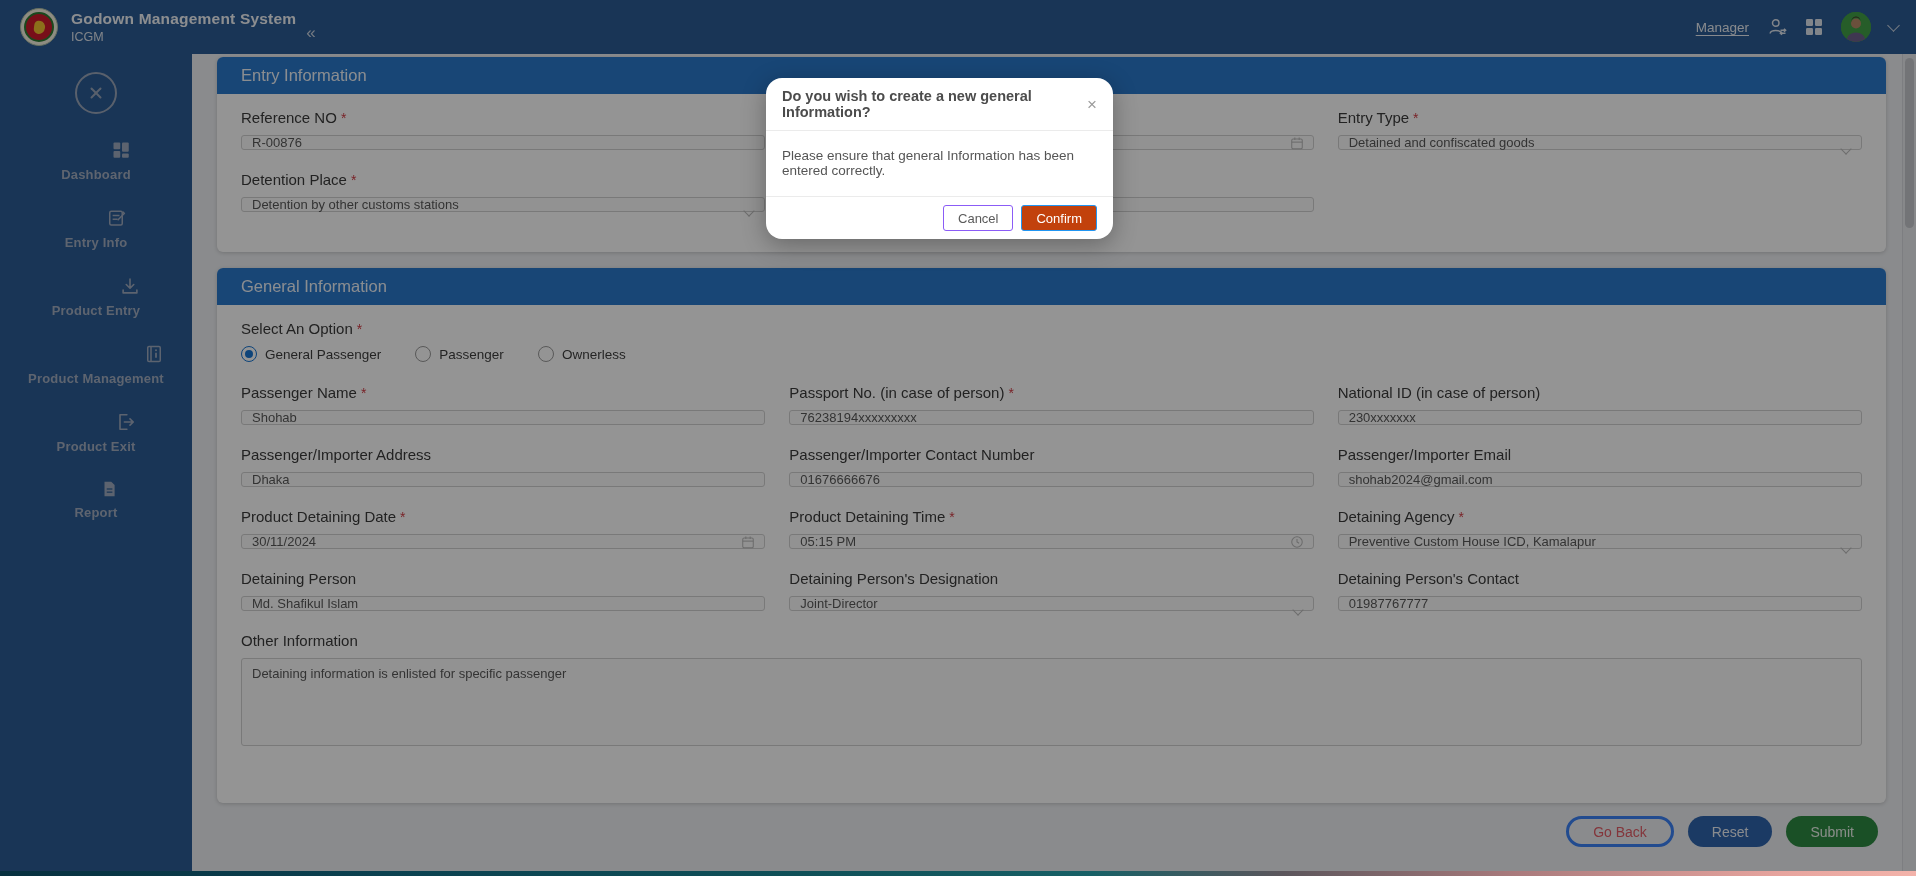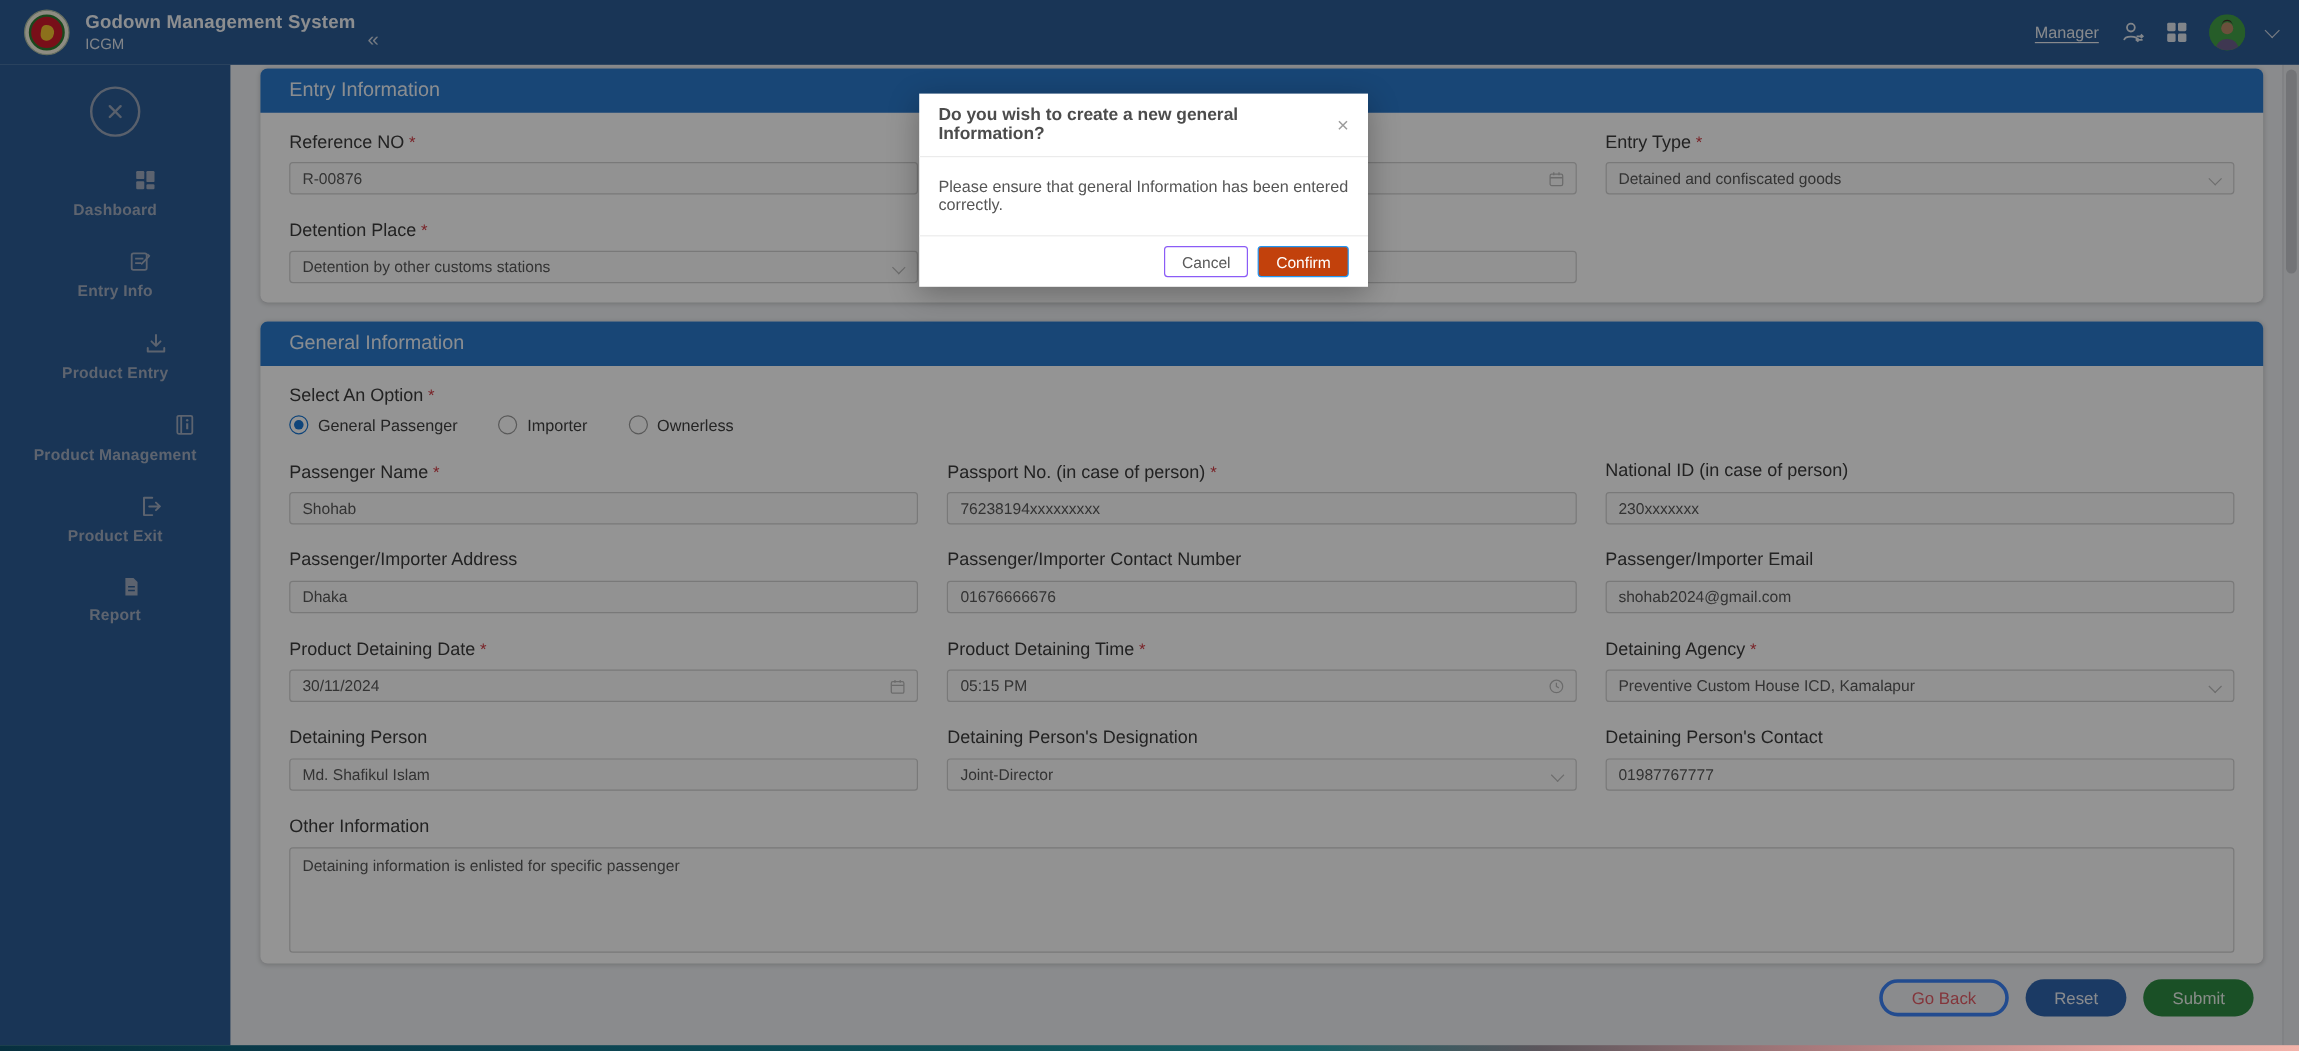--- a/index.html
+++ b/index.html
@@ -39,21 +39,21 @@
   .panel{position:absolute;left:217px;width:1669px;background:#fff;border-radius:6px;
     box-shadow:0 1px 4px rgba(0,0,0,.18);box-sizing:border-box;z-index:5}
   #panel-entry{top:57px;height:195px}
   #panel-general{top:268px;height:535px}
   .section-bar{height:37px;background:#2a79cc;border-radius:6px 6px 0 0;color:#eef3f9;
     font-size:16.5px;display:flex;align-items:center;padding:0 24px}
   .panel-body{padding:15px 24px 0}
   .grid3{display:grid;grid-template-columns:1fr 1fr 1fr;column-gap:24px;row-gap:21px}
   .f-label{font-size:15px;color:#3b3b3b;margin-bottom:8px;height:18px;line-height:18px;white-space:nowrap}
   .req{color:#d13d46;margin-left:4px;font-size:14px}
-  .f-input{height:27px;border:1px solid #d0d0d0;border-radius:3px;background:#fcfcfc;
+  .f-input{height:15px;border:1px solid #d0d0d0;border-radius:3px;background:#fcfcfc;
     display:flex;align-items:center;padding:0 10px;font-size:13px;color:#595959;position:relative;box-sizing:border-box}
   .f-input .right-ic{position:absolute;right:9px;top:50%;transform:translateY(-50%);color:#b9b9b9;display:flex}
   .sel-chev{position:absolute;right:11px;top:9px;width:7px;height:7px;border-right:1.4px solid #bcbcbc;
     border-bottom:1.4px solid #bcbcbc;transform:rotate(45deg)}
   .f-textarea{height:88px;border:1px solid #d0d0d0;border-radius:3px;background:#fcfcfc;
     padding:7px 10px;font-size:13px;color:#595959;box-sizing:border-box}
   
   .radio-row{display:flex;align-items:center;gap:34px;margin-top:4px;margin-bottom:22px}
   .radio-opt{display:flex;align-items:center;gap:8px;cursor:pointer}
   .radio{width:16px;height:16px;border:1.5px solid #9a9a9a;border-radius:50%;box-sizing:border-box;
@@ -66,21 +66,21 @@
   .btn{height:31px;border-radius:16px;font-size:14px;display:flex;align-items:center;justify-content:center;
     padding:0 24px;cursor:pointer;box-sizing:border-box;font-family:inherit}
   .btn-goback{background:transparent;border:3px solid #3b82f6;color:#e25c66}
   .btn-reset{background:#2f64ad;border:none;color:#eceff4}
   .btn-submit{background:#2e8b43;border:none;color:#eaf2ea}
   
   .scroll-track{position:absolute;top:54px;right:0;bottom:5px;width:13px;background:#e9eaee;z-index:6;border-left:1px solid #d8dade}
   .scroll-thumb{position:absolute;top:4px;left:2px;width:9px;height:170px;background:#c6c9ce;border-radius:5px}
   
   .overlay{position:absolute;inset:0;background:rgba(0,0,0,0.42);z-index:50}
-  .modal{position:absolute;left:766px;top:78px;width:374px;background:#fff;border-radius:0;z-index:60;
+  .modal{position:absolute;left:766px;top:78px;width:347px;background:#fff;border-radius:16px;z-index:60;
     box-shadow:0 6px 24px rgba(0,0,0,.3)}
   .modal-header{display:flex;align-items:center;padding:10px 16px;border-bottom:1px solid #ebebeb}
   .modal-title{flex:1;font-size:14.5px;font-weight:600;color:#4c4c4c}
   .modal-close{color:#9c9c9c;font-size:17px;line-height:17px;cursor:pointer;padding:0 0 0 8px}
   .modal-body{padding:17px 16px 18px;font-size:13.5px;color:#555}
   .modal-footer{display:flex;justify-content:flex-end;gap:8px;padding:8px 16px;border-top:1px solid #ebebeb}
   .mbtn{height:26px;border-radius:3px;font-size:13px;display:flex;align-items:center;padding:0 14px;cursor:pointer;box-sizing:border-box;font-family:inherit}
   .mbtn-cancel{background:#fff;border:1px solid #8b5cf6;color:#5a5a5a}
   .mbtn-confirm{background:#c2410c;border:1px solid #2196f3;color:#fff}
   
@@ -265,21 +265,21 @@
   </div>
   <div class="panel-body">
     <div class="f-label"><span>Select An Option</span><span class="req">*</span></div>
     <div class="radio-row">
       <span class="radio-opt">
         <span class="radio checked"></span>
         <span class="radio-lbl">General Passenger</span>
       </span>
       <span class="radio-opt">
         <span class="radio"></span>
-        <span class="radio-lbl">Importer</span>
+        <span class="radio-lbl">Passenger</span>
       </span>
       <span class="radio-opt">
         <span class="radio"></span>
         <span class="radio-lbl">Ownerless</span>
       </span>
     </div>
 
     <div class="grid3">
       <div>
         <div class="f-label"><span>Passenger Name</span><span class="req">*</span></div>

